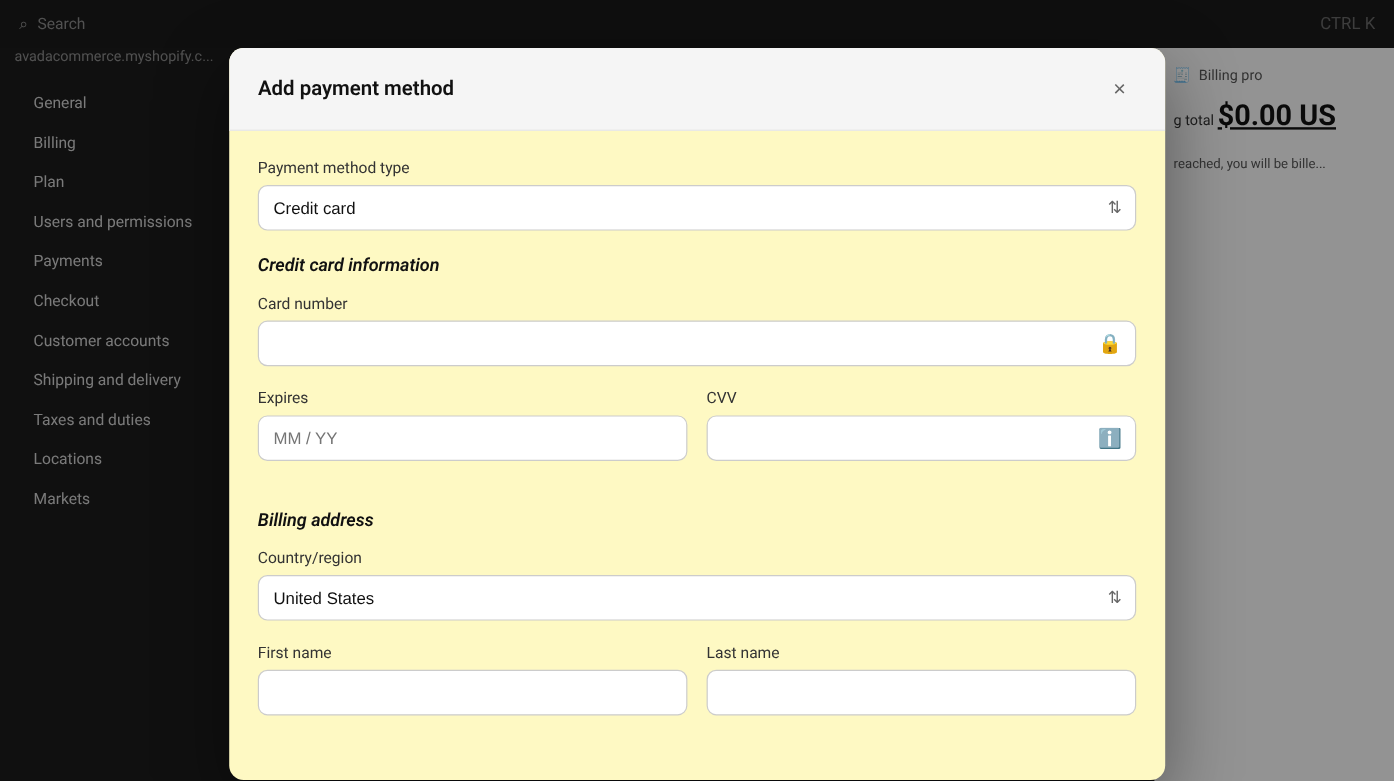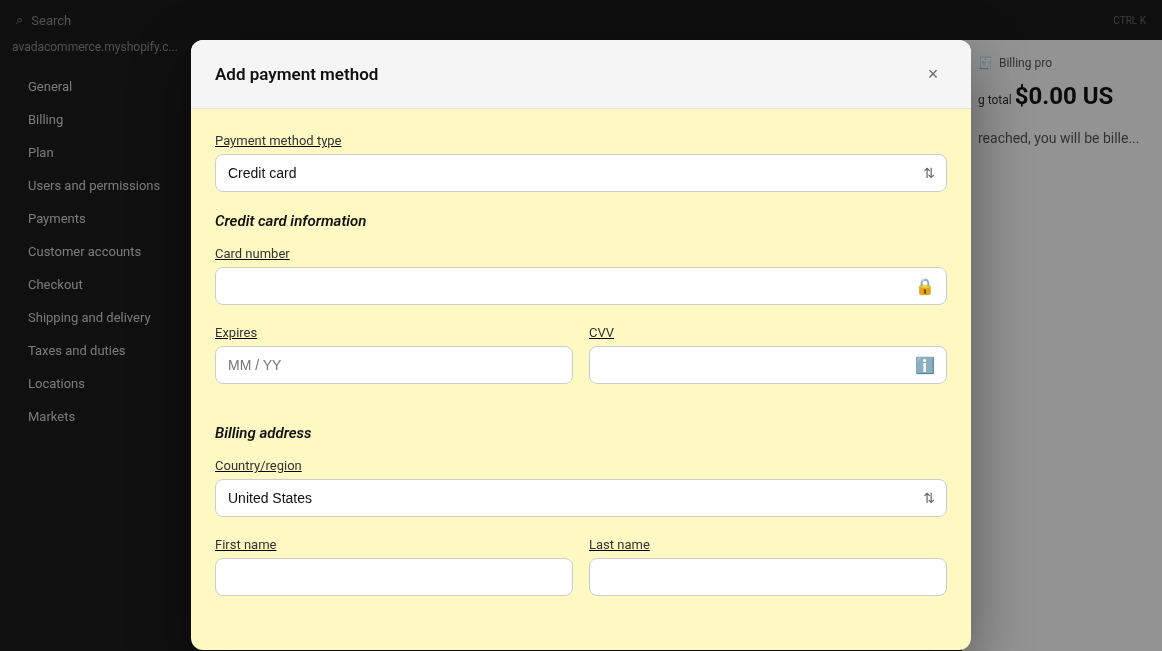--- a/index.html
+++ b/index.html
@@ -73,21 +73,21 @@
     }
 
     .search-text {
       color: #888;
       font-size: 13px;
     }
 
     .search-shortcut {
       margin-left: auto;
       color: #666;
-      font-size: 10px;
+      font-size: 14px;
     }
 
     
     .right-panel {
       position: absolute;
       right: 0;
       top: 40px;
       width: 200px;
       height: 611px;
       background: #f5f5f5;
@@ -107,24 +107,25 @@
     .billing-total {
       font-size: 12px;
       color: #333;
       margin-bottom: 4px;
     }
 
     .billing-amount {
       font-size: 24px;
       font-weight: 700;
       color: #111;
+      text-decoration: underline;
     }
 
     .billing-note {
-      font-size: 14px;
+      font-size: 11px;
       color: #555;
       margin-top: 20px;
     }
 
     
     .modal-backdrop {
       position: absolute;
       inset: 0;
       z-index: 10;
       display: flex;
@@ -175,21 +176,20 @@
     }
 
     .modal-body {
       padding: 24px;
       overflow-y: auto;
       flex: 1;
     }
 
     .field-group {
       margin-bottom: 20px;
-      text-decoration: underline;
     }
 
     .field-label {
       font-size: 13px;
       color: #333;
       margin-bottom: 6px;
       display: block;
     }
 
     .select-wrapper {
@@ -266,22 +266,22 @@
 
 <div class="sidebar">
   <div class="sidebar-store-name">My Store</div>
   <div class="sidebar-store-url">avadacommerce.myshopify.c...</div>
 
   <div class="sidebar-item">General</div>
   <div class="sidebar-item">Billing</div>
   <div class="sidebar-item">Plan</div>
   <div class="sidebar-item">Users and permissions</div>
   <div class="sidebar-item">Payments</div>
+  <div class="sidebar-item">Checkout</div>
   <div class="sidebar-item">Customer accounts</div>
-  <div class="sidebar-item">Checkout</div>
   <div class="sidebar-item">Shipping and delivery</div>
   <div class="sidebar-item">Taxes and duties</div>
   <div class="sidebar-item">Locations</div>
   <div class="sidebar-item">Markets</div>
 </div>
 
 <div class="top-bar">
   <span class="search-icon-wrap">⌕</span>
   <span class="search-text">Search</span>
   <span class="search-shortcut">CTRL K</span>

